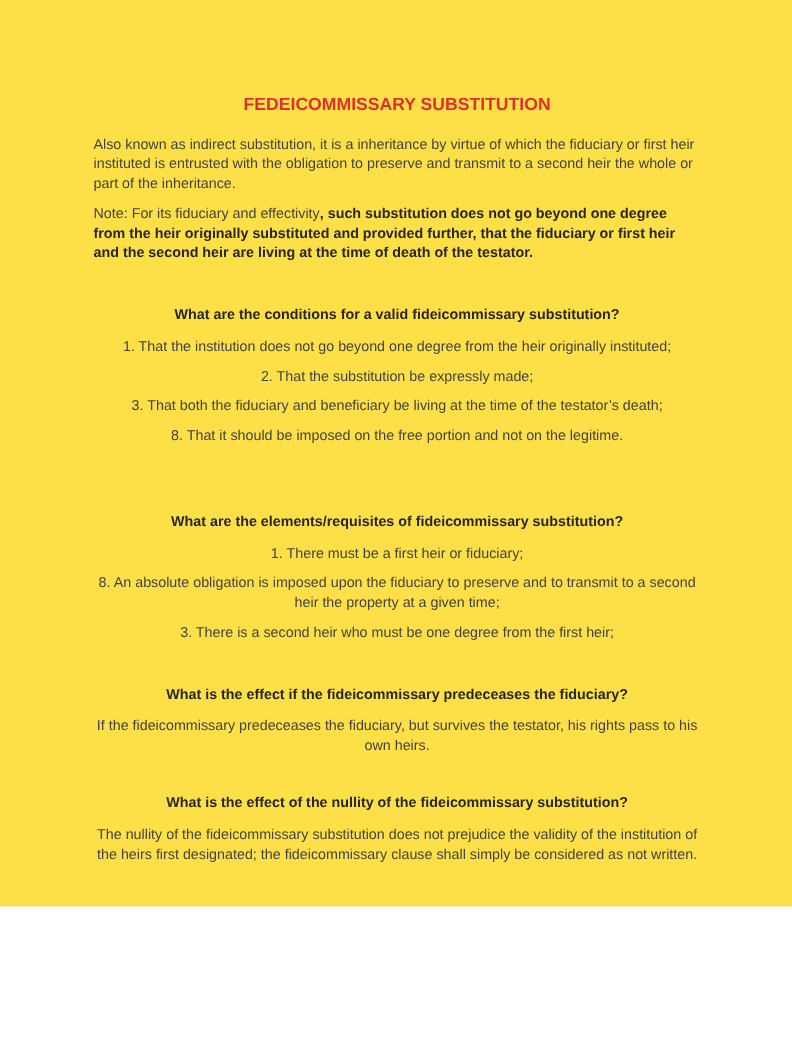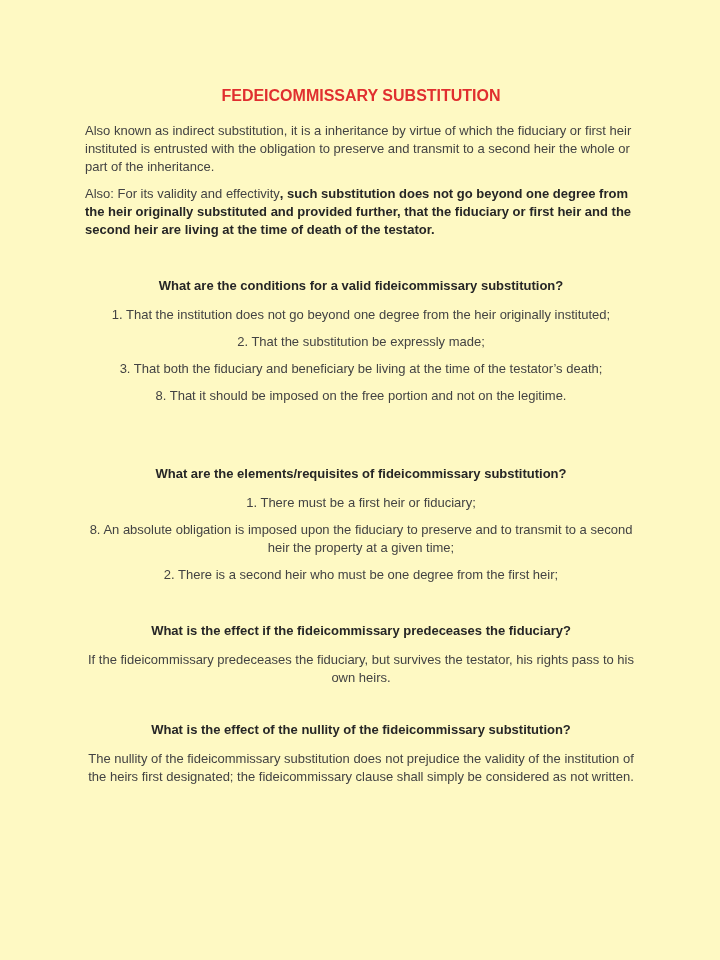--- a/index.html
+++ b/index.html
@@ -9,23 +9,23 @@
   }
   body {
     width: 720px;
     height: 960px;
     overflow: hidden;
     font-family: "Liberation Sans", "DejaVu Sans", sans-serif;
   }
   .page {
     box-sizing: border-box;
     width: 720px;
-    height: 960px;
+    height: 824px;
     padding: 86px 83px 0 85px;
-    background: #fef9c3;
+    background: #fde047;
   }
   .doc-title {
     margin: 0 0 17px 0;
     font-size: 16px;
     line-height: 19px;
     font-weight: 700;
     text-align: center;
     color: #e02f2f;
   }
   .para {
@@ -58,35 +58,35 @@
 </style>
 </head>
 <body>
 
 <div class="page">
 
   <h1 class="doc-title">FEDEICOMMISSARY SUBSTITUTION</h1>
 
   <p class="para">Also known as indirect substitution, it is a inheritance by virtue of which the fiduciary or first heir instituted is entrusted with the obligation to preserve and transmit to a second heir the whole or part of the inheritance.</p>
 
-  <p class="para"><span>Also: For its validity and effectivity</span><span class="b">, such substitution does not go beyond one degree from the heir originally substituted and provided further, that the fiduciary or first heir and the second heir are living at the time of death of the testator.</span></p>
+  <p class="para"><span>Note: For its fiduciary and effectivity</span><span class="b">, such substitution does not go beyond one degree from the heir originally substituted and provided further, that the fiduciary or first heir and the second heir are living at the time of death of the testator.</span></p>
 
   <div class="section">
     <h2 class="sec-heading">What are the conditions for a valid fideicommissary substitution?</h2>
     <p class="para">1. That the institution does not go beyond one degree from the heir originally instituted;</p>
     <p class="para">2. That the substitution be expressly made;</p>
     <p class="para">3. That both the fiduciary and beneficiary be living at the time of the testator’s death;</p>
     <p class="para">8. That it should be imposed on the free portion and not on the legitime.</p>
   </div>
 
   <div class="section xl">
     <h2 class="sec-heading">What are the elements/requisites of fideicommissary substitution?</h2>
     <p class="para">1. There must be a first heir or fiduciary;</p>
     <p class="para">8. An absolute obligation is imposed upon the fiduciary to preserve and to transmit to a second heir the property at a given time;</p>
-    <p class="para">2. There is a second heir who must be one degree from the first heir;</p>
+    <p class="para">3. There is a second heir who must be one degree from the first heir;</p>
   </div>
 
   <div class="section">
     <h2 class="sec-heading">What is the effect if the fideicommissary predeceases the fiduciary?</h2>
     <p class="para">If the fideicommissary predeceases the fiduciary, but survives the testator, his rights pass to his own heirs.</p>
   </div>
 
   <div class="section md">
     <h2 class="sec-heading">What is the effect of the nullity of the fideicommissary substitution?</h2>
     <p class="para">The nullity of the fideicommissary substitution does not prejudice the validity of the institution of the heirs first designated; the fideicommissary clause shall simply be considered as not written.</p>

